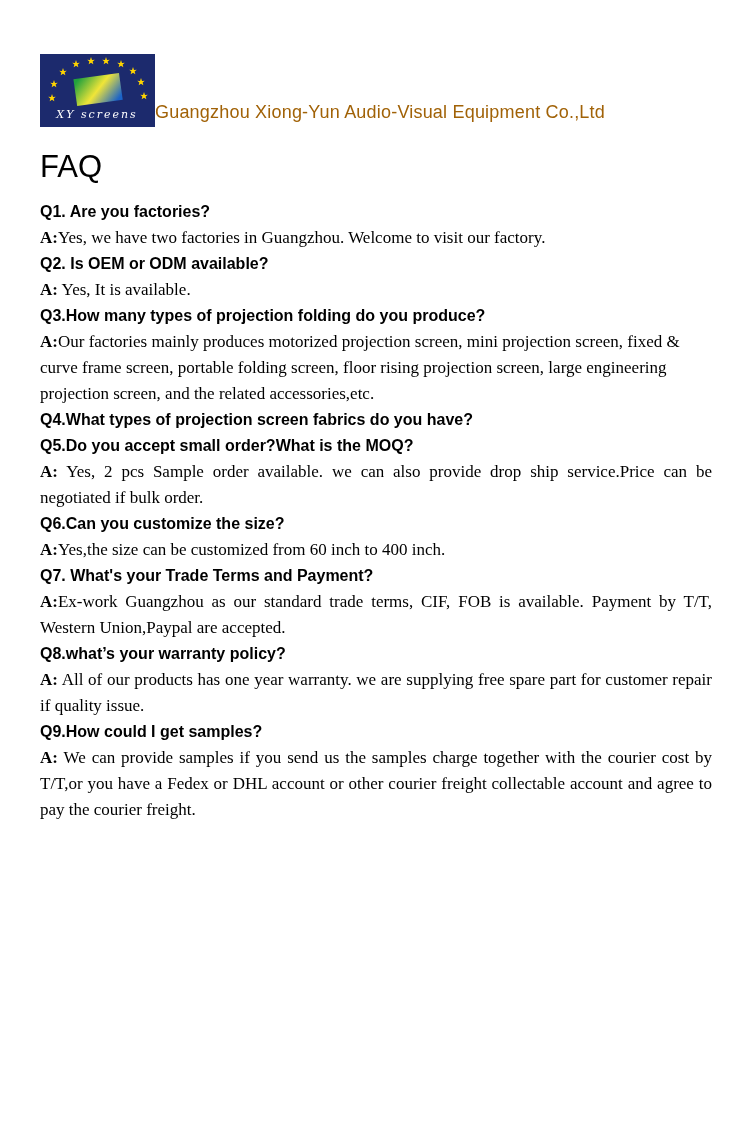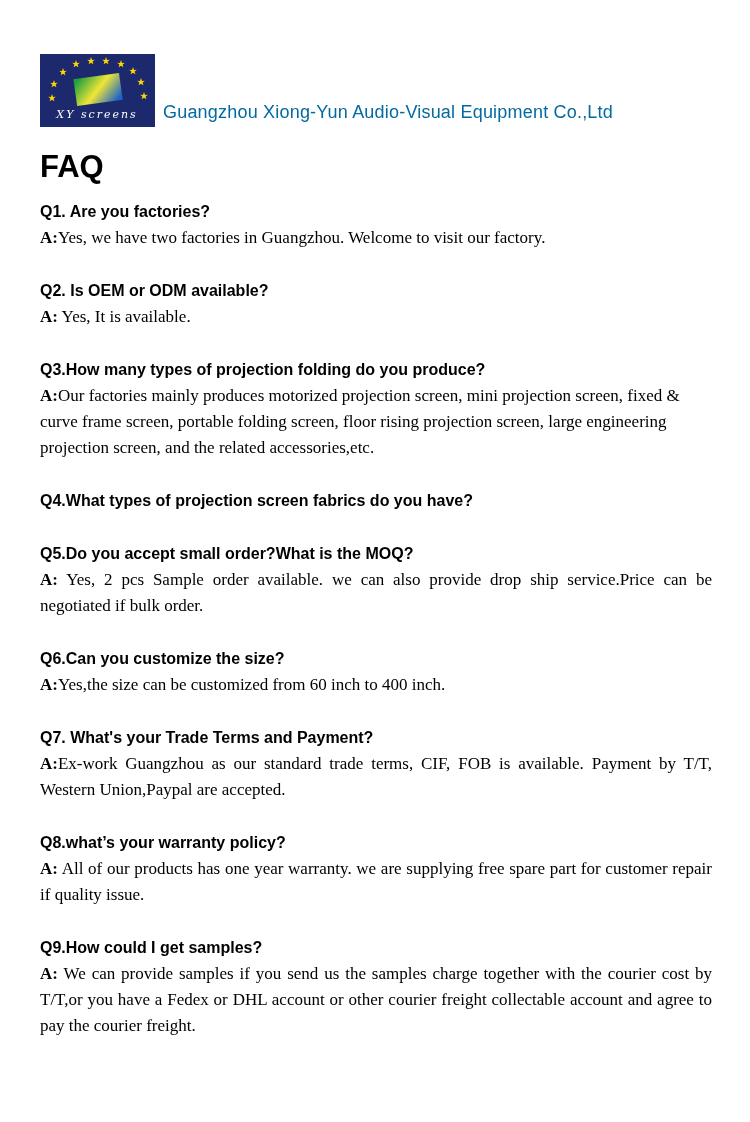--- a/index.html
+++ b/index.html
@@ -11,34 +11,34 @@
     background: #ffffff;
     color: #000000;
     font-family: "Liberation Sans", sans-serif;
   }
   .page { padding: 30px 38px 36px 40px; }
 
   .header { display: flex; align-items: flex-end; }
   .logo { flex: 0 0 auto; line-height: 0; margin-top: 24px; }
   .company-name {
     font-size: 18px;
-    margin: 0 0 4px 8px;
+    margin: 0 0 4px 0;
     letter-spacing: 0.2px;
-    color: #0369a1;
+    color: #a16207;
     text-align: center;
   }
 
   .faq-title {
     font-size: 31px;
-    font-weight: 700;
+    font-weight: 400;
     margin: 22px 0 0 0;
   }
 
   .faq-list { margin-top: 14px; }
-  .qa + .qa { margin-top: 27px; }
+  .qa + .qa { }
 
   .q {
     margin: 0;
     font-weight: 700;
     font-size: 16px;
     line-height: 26px;
   }
   .a {
     margin: 0;
     font-size: 17px;

